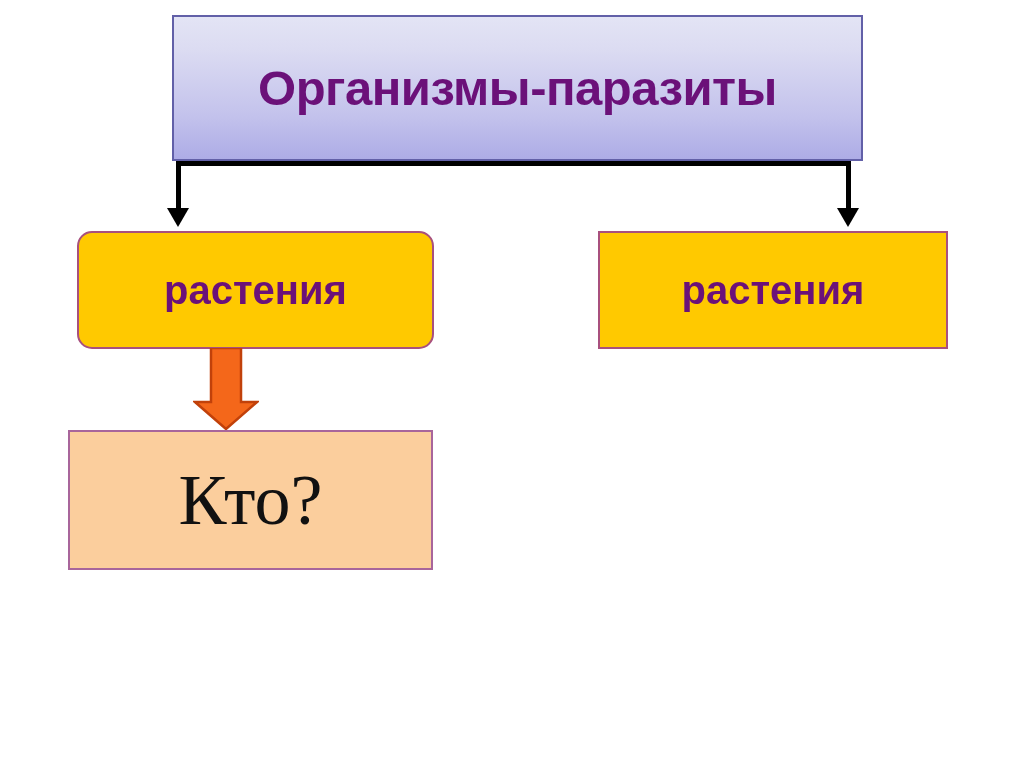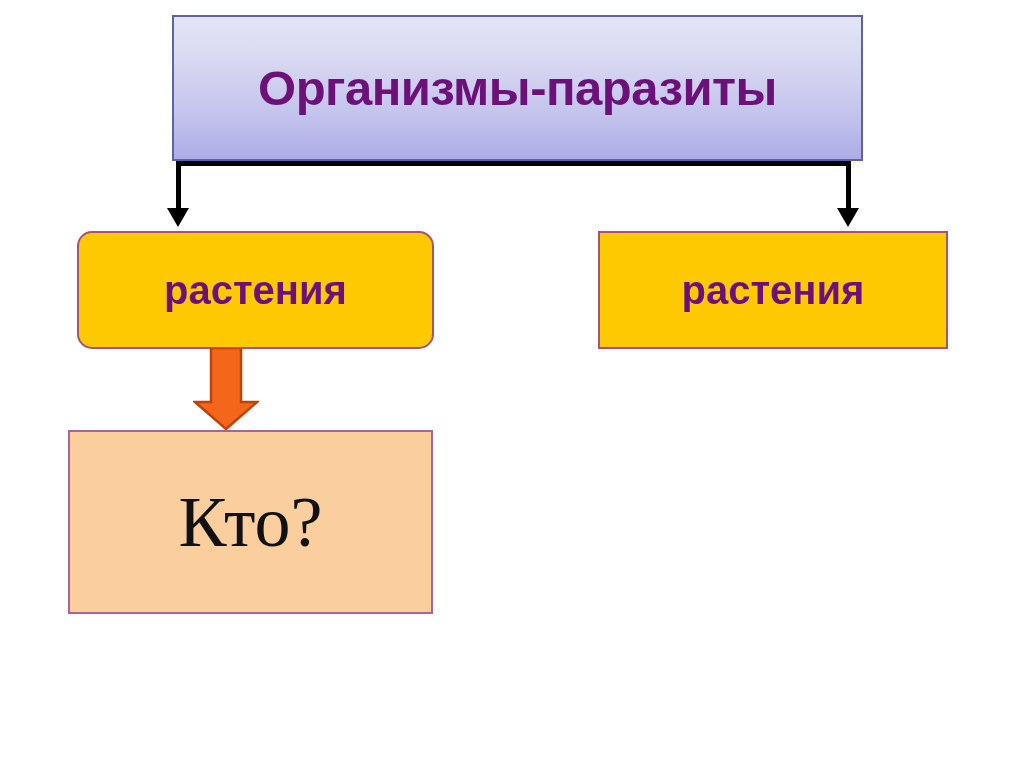--- a/index.html
+++ b/index.html
@@ -107,21 +107,21 @@
     width: 66px;
     height: 82px;
   }
 
   
   .question-box {
     position: absolute;
     left: 68px;
     top: 430px;
     width: 365px;
-    height: 184px;
+    height: 140px;
     box-sizing: border-box;
     border: 2px solid #A8659B;
     background: #FBCE9D;
     display: flex;
     align-items: center;
     justify-content: center;
   }
   .question-box .question-label {
     font-family: "Liberation Serif", serif;
     font-weight: normal;

